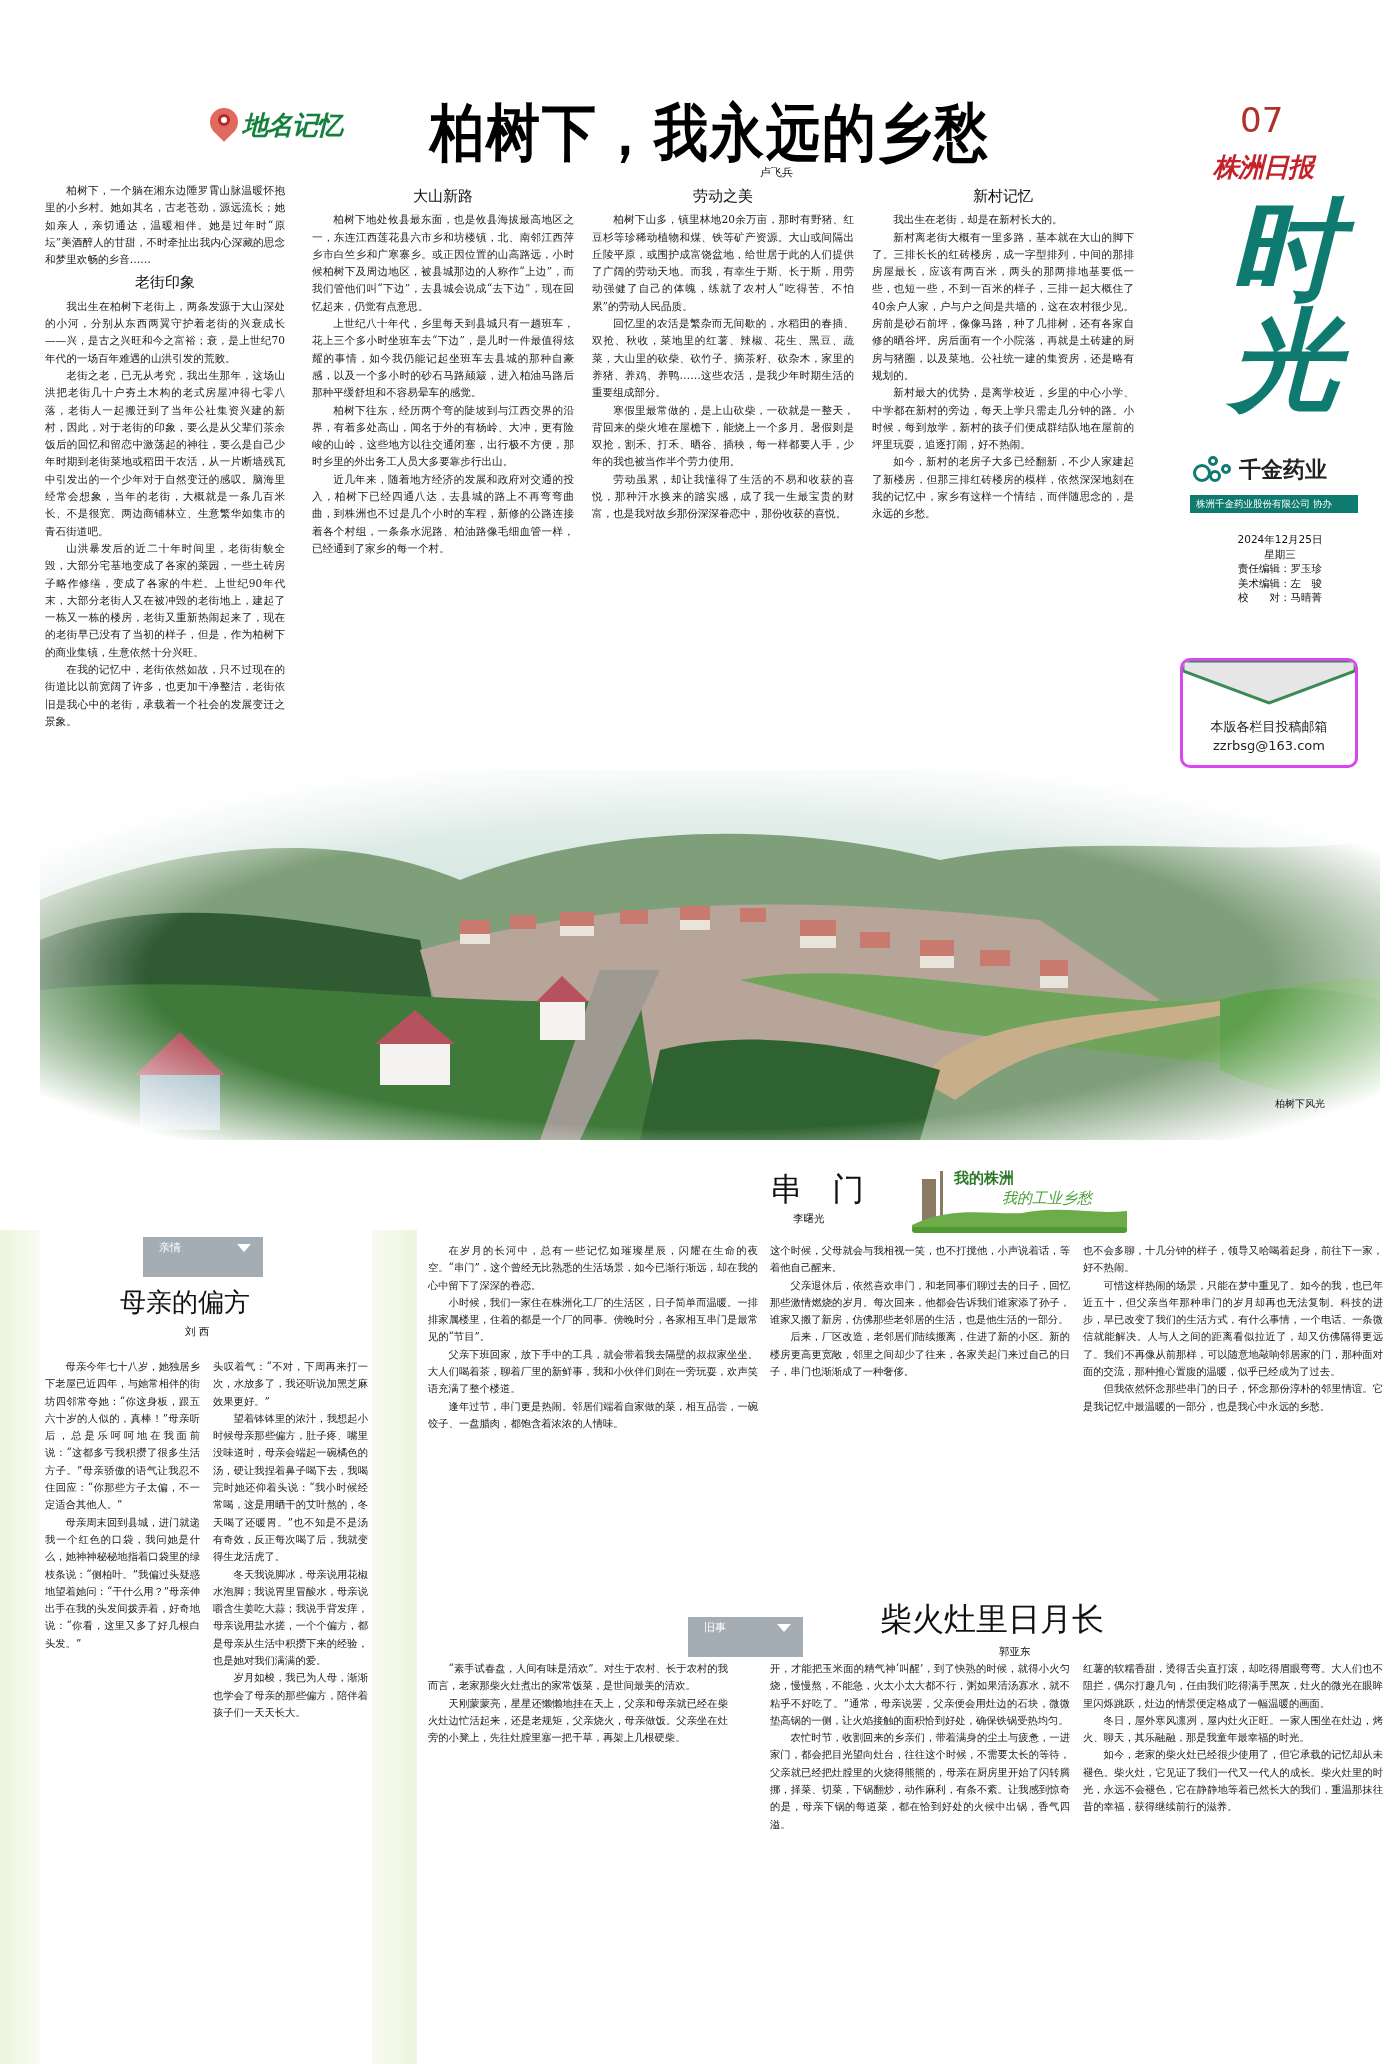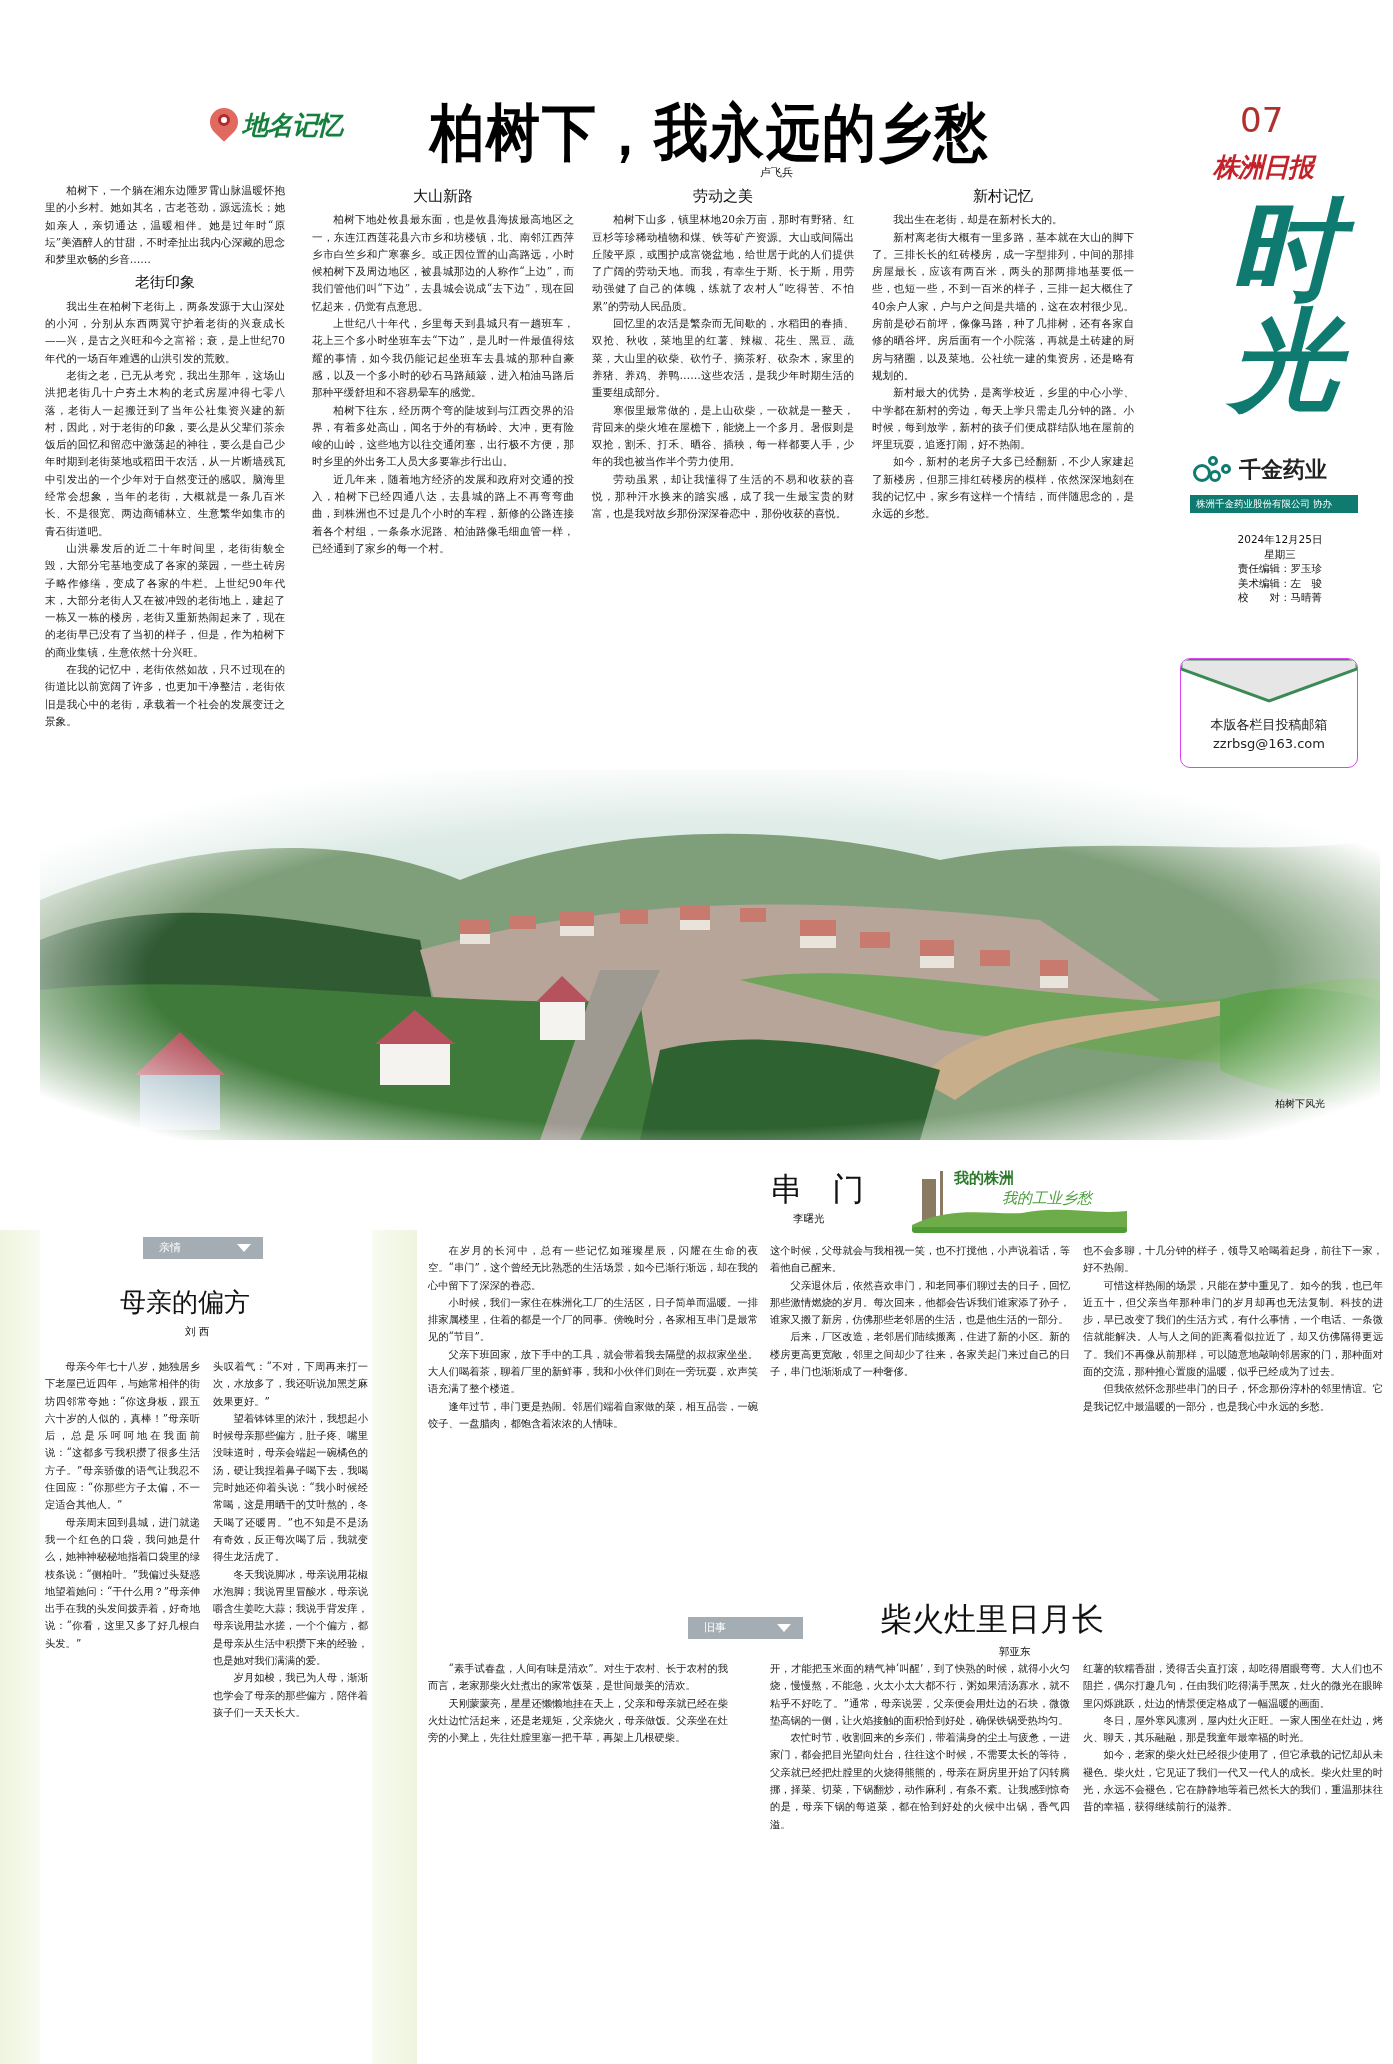--- a/index.html
+++ b/index.html
@@ -32,30 +32,30 @@
   .paper-name { left: 1213px; top: 150px; font-family: "DejaVu Serif", serif; font-weight: bold; font-style: italic; font-size: 26px; color: #c4222a; letter-spacing: -1px; }
   .section-mark { left: 1210px; top: 195px; width: 150px; height: 240px; }
   .section-mark .ch { font-family: "DejaVu Serif", serif; font-weight: bold; font-style: italic; color: #0f7b70; font-size: 110px; line-height: 110px; display: block; text-align: center; }
   .sponsor { left: 1193px; top: 455px; display: flex; align-items: center; gap: 6px; }
   .sponsor-logo { width: 40px; height: 28px; position: relative; }
   .sponsor-logo span { position: absolute; border: 3px solid #0f7b70; border-radius: 50%; }
   .sponsor-name { font-family: "DejaVu Sans", sans-serif; font-weight: bold; font-size: 22px; color: #222; }
   .sponsor-bar { left: 1190px; top: 495px; width: 168px; height: 18px; background: #0f7b70; color: #fff; font-family: "DejaVu Sans", sans-serif; font-size: 9.5px; line-height: 18px; padding-left: 6px; }
   .meta { left: 1210px; top: 532px; width: 140px; font-family: "DejaVu Sans", sans-serif; font-size: 10.5px; line-height: 14.5px; text-align: center; color: #111; }
   .meta div { white-space: pre; }
-  .mailbox { left: 1180px; top: 658px; width: 178px; height: 110px; border: 1px solid #d946ef; border-radius: 10px; overflow: hidden; background: #fff; }
+  .mailbox { left: 1180px; top: 658px; width: 178px; height: 110px; border: 3px solid #d946ef; border-radius: 10px; overflow: hidden; background: #fff; }
   .mailbox .flap { position: absolute; left: 0; top: 0; width: 100%; height: 45px; }
   .mailbox .label { position: absolute; left: 0; right: 0; top: 56px; text-align: center; font-family: "DejaVu Sans", sans-serif; font-size: 13px; line-height: 19px; color: #222; }
 
   
   .photo { left: 40px; top: 770px; width: 1340px; height: 370px; overflow: hidden; }
   .photo-caption { left: 1275px; top: 1097px; font-size: 10px; }
 
   
-  .sect-tag { position: absolute; height: 22px; background: #a3adb3; color: #fff; font-family: "DejaVu Sans", sans-serif; font-size: 11px; line-height: 22px; padding-left: 16px; }
+  .sect-tag { position: absolute; height: 40px; background: #a3adb3; color: #fff; font-family: "DejaVu Sans", sans-serif; font-size: 11px; line-height: 22px; padding-left: 16px; }
   .sect-tag .tri { position: absolute; right: 12px; top: 7px; width: 0; height: 0; border-left: 7px solid transparent; border-right: 7px solid transparent; border-top: 8px solid #fff; }
   .tag1 { left: 143px; top: 1237px; width: 120px; }
   .tag2 { left: 688px; top: 1617px; width: 115px; }
 
   .art-title { position: absolute; font-family: "DejaVu Sans", sans-serif; font-weight: normal; color: #111; }
   .t-mother { left: 120px; top: 1285px; font-size: 26px; }
   .a-mother { left: 185px; top: 1325px; font-size: 10.5px; font-family: "DejaVu Sans", sans-serif; }
   .t-door { left: 770px; top: 1168px; font-size: 32px; letter-spacing: 10px; }
   .a-door { left: 793px; top: 1212px; font-size: 10.5px; font-family: "DejaVu Sans", sans-serif; }
   .t-stove { left: 880px; top: 1598px; font-size: 32px; }

